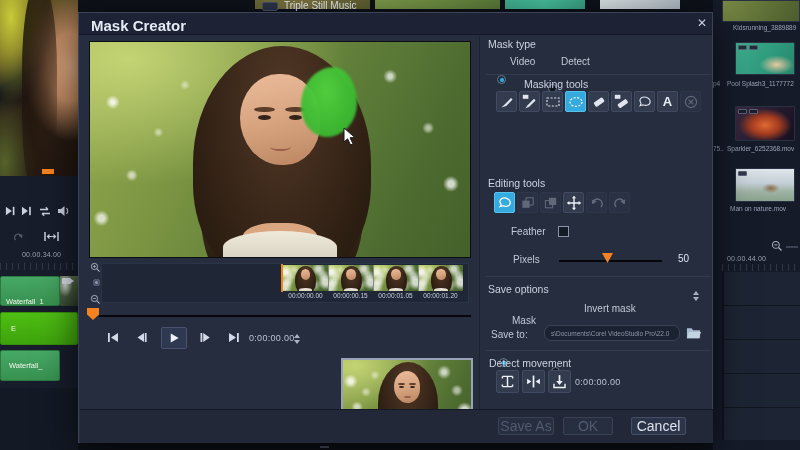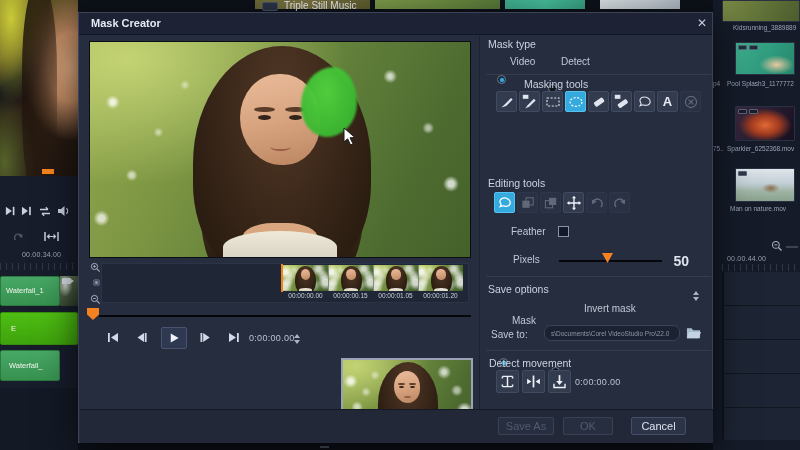--- a/index.html
+++ b/index.html
@@ -42,21 +42,21 @@
   .lib-label { font-size:6.5px; color:#9aa3b6; white-space:nowrap; }
   .lib-thumb { border:1px solid #2a3142; border-radius:1px; overflow:hidden; }
   .badge { position:absolute; top:2px; width:9px; height:5px; background:rgba(22,28,40,.85); border:1px solid #58637a; border-radius:1px; }
   .row-lines { background:#1d2433; border-left:2px solid #0e1320;
     background-image:repeating-linear-gradient(180deg, transparent 0 33px, #11161f 33px 34px); }
 
   
   .dialog { left:78px; top:12px; width:635px; height:431px; background:#262d3f; border:1px solid #3c4357;
     box-shadow:0 10px 34px rgba(0,0,0,.65); }
   .titlebar { left:0; top:0; width:633px; height:22px; background:#1d2334; border-bottom:1px solid #121726; }
-  .title { font-size:11px; font-weight:bold; color:#e6eaf2; }
+  .title { font-size:15px; font-weight:bold; color:#e6eaf2; }
   .close-x { font-size:12px; color:#c6cdda; cursor:default; }
   .vdiv { background:#1c2230; }
 
   .preview { left:10px; top:28px; width:382px; height:217px; border:1px solid #0b0e15; overflow:hidden; }
 
   
   .photo { position:absolute; overflow:hidden; background:
       radial-gradient(circle at 6% 28%, rgba(255,255,255,.8) 0 2px, rgba(255,255,255,0) 7px),
       radial-gradient(circle at 11% 62%, rgba(255,255,255,.6) 0 2px, rgba(255,255,255,0) 6px),
       radial-gradient(circle at 18% 42%, rgba(255,255,255,.5) 0 1px, rgba(255,255,255,0) 5px),
@@ -104,26 +104,26 @@
   .toolbtn.active { background:#35aade; border-color:#57c2ee; }
   .toolbtn.dim { opacity:.32; }
   .toolbtn svg { display:block; }
   .glyphA { font-size:13px; font-weight:bold; color:#e6eaf2; line-height:1; }
   .checkbox { width:11px; height:11px; border:1px solid #8a93a8; background:#141927; }
   .slider-track { height:2px; background:#05070c; }
   .slider-handle { width:11px; height:10px; background:#f58220; clip-path:polygon(0 0,100% 0,50% 100%); }
   .spin { display:inline-block; width:7px; height:12px; position:relative; }
   .spin:before { content:""; position:absolute; left:0; top:1px; border-left:3.5px solid transparent; border-right:3.5px solid transparent; border-bottom:4px solid #aab2c4; }
   .spin:after { content:""; position:absolute; left:0; bottom:1px; border-left:3.5px solid transparent; border-right:3.5px solid transparent; border-top:4px solid #aab2c4; }
-  .value-text { font-size:14px; color:#dfe4ee;font-weight:bold; }
+  .value-text { font-size:10px; color:#dfe4ee; }
   .field { background:#1b2231; border:1px solid #3a4254; border-radius:7px; font-size:6.5px; color:#8d96aa;
     display:flex; align-items:center; padding:0 6px; overflow:hidden; white-space:nowrap; }
   .tc-text { font-size:9px; color:#b9c1d2; letter-spacing:.3px; }
   .footer { background:#222838; border-top:1px solid #141926; }
-  .btn { background:#2c3449; border:1px solid #454e66; border-radius:2px; color:#dfe3ec; font-size:11px;
+  .btn { background:#2c3449; border:1px solid #454e66; border-radius:2px; color:#dfe3ec; font-size:14px;
     display:flex; align-items:center; justify-content:center; }
   .btn.dim { color:#525a70; border-color:#3a4154; background:#272e40; }
 
   .small-preview { border:2px solid #99a2b6; overflow:hidden; background:#000; }
 
   .transport-box { background:#2e3850; border:1px solid #49536e; border-radius:2px; display:flex; align-items:center; justify-content:center; }
   .ticon { display:flex; align-items:center; justify-content:center; }
 
   .cursor-arrow { pointer-events:none; }
 </style>
@@ -170,21 +170,21 @@
   </div>
   <div class="abs ticon" style="left:43px;top:230px;">
     <svg width="17" height="13" viewBox="0 0 17 13">
         <path d="M2 2 v9 M15 2 v9" stroke="#c9d0de" stroke-width="1.5"></path>
         <path d="M4.5 6.5 h8 M6.5 4.5 l-2 2 2 2 M10.5 4.5 l2 2 -2 2" stroke="#c9d0de" stroke-width="1.2" fill="none"></path>
       </svg>
   </div>
   <div class="abs tiny-tc" style="left:22px;top:251px;">00.00.34.00</div>
   <div class="abs ruler" style="left:0;top:263px;width:78px;height:7px;"></div>
 
-  <div class="abs clip clip-green" style="left:0;top:276px;width:60px;height:30px;">
+  <div class="abs clip clip-green" style="left:0;top:276px;width:60px;height:30px;align-items:flex-end;">
     <span>Waterfall_1</span>
   </div>
   <div class="abs waterfall-thumb" style="left:60px;top:276px;width:18px;height:30px;">
     <span class="cam-badge"></span>
   </div>
   <div class="abs clip clip-bright" style="left:0;top:312px;width:78px;height:33px;padding-left:10px;">
     <span>E</span>
   </div>
   <div class="abs clip clip-green" style="left:0;top:350px;width:60px;height:31px;padding-left:8px;">
     <span>Waterfall_</span>

